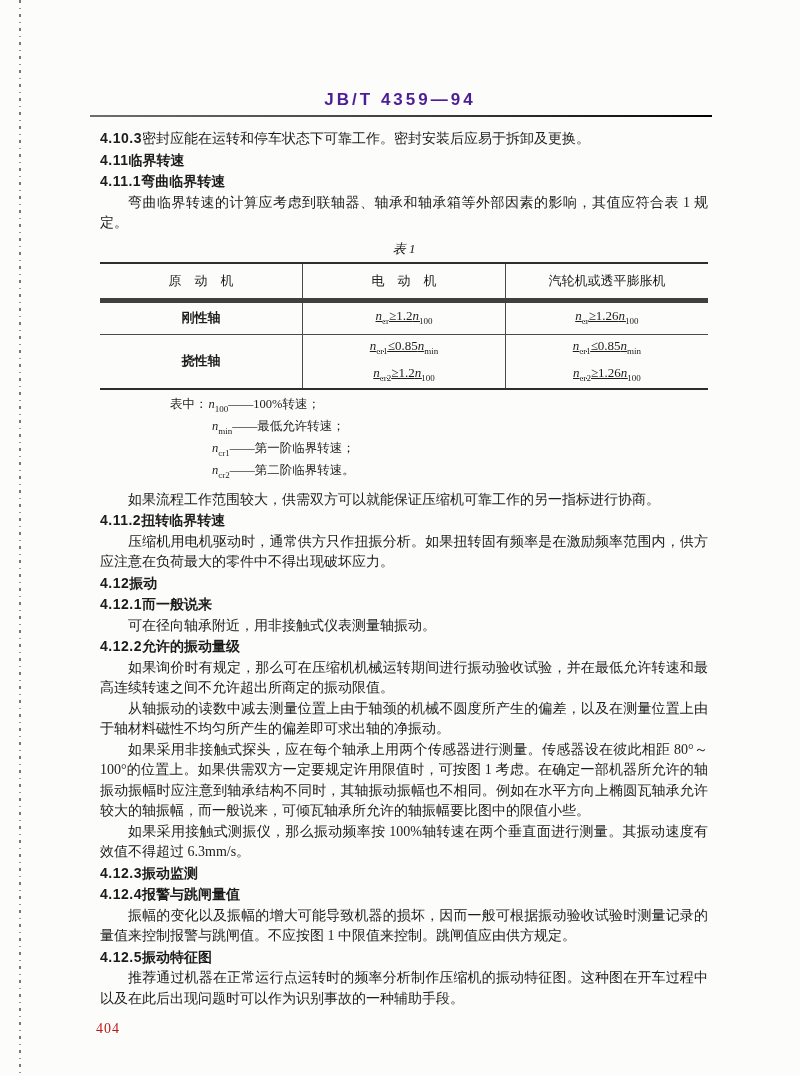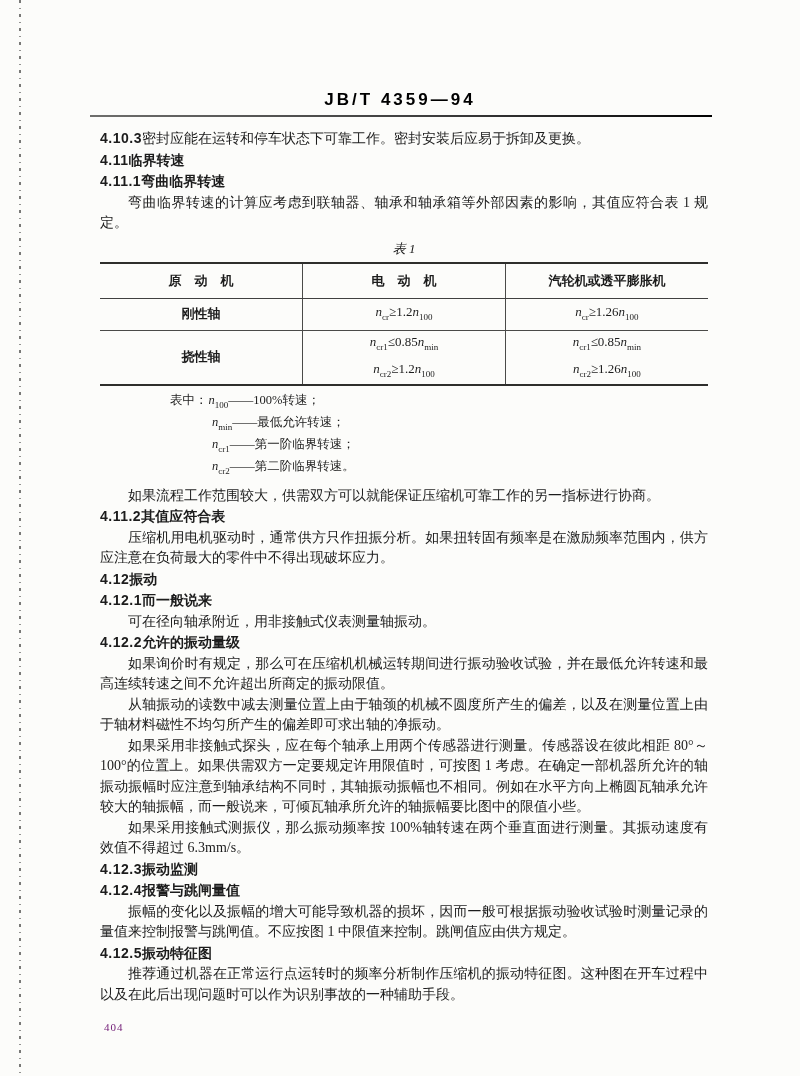--- a/index.html
+++ b/index.html
@@ -11,21 +11,21 @@
   
   .scan-line {
     position:absolute; left:19px; top:0; bottom:0; width:2px; opacity:.75;
     background:repeating-linear-gradient(to bottom,
       #4d4d4b 0 3px, transparent 3px 8px,
       #70706e 8px 9px, transparent 9px 14px);
   }
   .std-header {
     padding-top:90px; text-align:center;
     font-family:"Liberation Sans",sans-serif; font-weight:bold;
-    font-size:17px; letter-spacing:3px; color:#000000;
+    font-size:17px; letter-spacing:3px; color:#4c1d95;
   }
   .header-rule {
     height:2px; margin:5px 88px 0 90px;
     background:linear-gradient(to right,#6e6e6c,#3c3c3c 55%,#141414 90%,#000);
   }
   .doc-body {
     margin:11px 92px 0 100px;
     font-size:14px; line-height:20.5px; text-align:justify;
   }
   .doc-body p { margin:0; }
@@ -38,37 +38,37 @@
   
   .tbl-caption { text-align:center; font-size:13px; margin:5px 0 3px;font-style:italic; }
   table.std-table {
     width:100%; border-collapse:collapse; font-size:13px;
     border-top:2px solid #2e2e2c; border-bottom:2px solid #2e2e2c;
     table-layout:fixed;
   }
   table.std-table th, table.std-table td { text-align:center; padding:0; vertical-align:middle; }
   table.std-table th + th, table.std-table td + td { border-left:1px solid #4a4a48; }
   table.std-table thead th {
-    border-bottom:1px solid #404040; height:34px;
-    font-family:"Liberation Sans",sans-serif; font-weight:700;
+    border-bottom:5px solid #404040; height:34px;
+    font-family:"Liberation Sans",sans-serif; font-weight:400;
   }
   table.std-table tbody tr.row-rigid td { border-bottom:1px solid #4a4a48; height:31px;margin-top:42px; }
   table.std-table tbody tr.row-flex td { height:48px; }
   .row-label { font-family:"Liberation Sans",sans-serif; font-weight:700; }
-  .fx { line-height:21px; }
+  .fx { line-height:21px;text-decoration:underline; }
   .fx i { font-family:"Liberation Serif",serif; }
   sub { font-size:9px; }
   
   .notes { font-size:12.5px; line-height:17.6px; margin:6px 0 5px 26px; text-align:left; }
   .note-line { padding-left:42px;margin-left:44px; }
   .note-line.first { padding-left:0; }
   .note-lead { margin-right:1px; }
   .footer-num {
-    position:absolute; left:104px; top:1021px;
-    font-size:11px; letter-spacing:1px; color:#701a75;
+    position:absolute; left:96px; top:1021px;
+    font-size:14px; letter-spacing:1px; color:#b91c1c;
   }
 </style>
 </head>
 <body>
 
 <div class="page">
   <div class="scan-line"></div>
 
   <div class="std-header">
     <span>JB/T 4359—94</span>
@@ -121,21 +121,21 @@
 
     <div class="notes">
       <div class="note-line first"><span class="note-lead">表中：</span><span><i>n</i><sub>100</sub>——100%转速；</span></div>
       <div class="note-line"><span><i>n</i><sub>min</sub>——最低允许转速；</span></div>
       <div class="note-line"><span><i>n</i><sub>cr1</sub>——第一阶临界转速；</span></div>
       <div class="note-line"><span><i>n</i><sub>cr2</sub>——第二阶临界转速。</span></div>
     </div>
 
     <p class="para">如果流程工作范围较大，供需双方可以就能保证压缩机可靠工作的另一指标进行协商。</p>
 
-    <p><span class="clause-num">4.11.2</span><span class="heading-title">其值应符合表</span></p>
+    <p><span class="clause-num">4.11.2</span><span class="heading-title">扭转临界转速</span></p>
     <p class="para">压缩机用电机驱动时，通常供方只作扭振分析。如果扭转固有频率是在激励频率范围内，供方应注意在负荷最大的零件中不得出现破坏应力。</p>
 
     <p><span class="clause-num">4.12</span><span class="heading-title">振动</span></p>
 
     <p><span class="clause-num">4.12.1</span><span class="heading-title">而一般说来</span></p>
     <p class="para">可在径向轴承附近，用非接触式仪表测量轴振动。</p>
 
     <p><span class="clause-num">4.12.2</span><span class="heading-title">允许的振动量级</span></p>
     <p class="para">如果询价时有规定，那么可在压缩机机械运转期间进行振动验收试验，并在最低允许转速和最高连续转速之间不允许超出所商定的振动限值。</p>
     <p class="para">从轴振动的读数中减去测量位置上由于轴颈的机械不圆度所产生的偏差，以及在测量位置上由于轴材料磁性不均匀所产生的偏差即可求出轴的净振动。</p>

